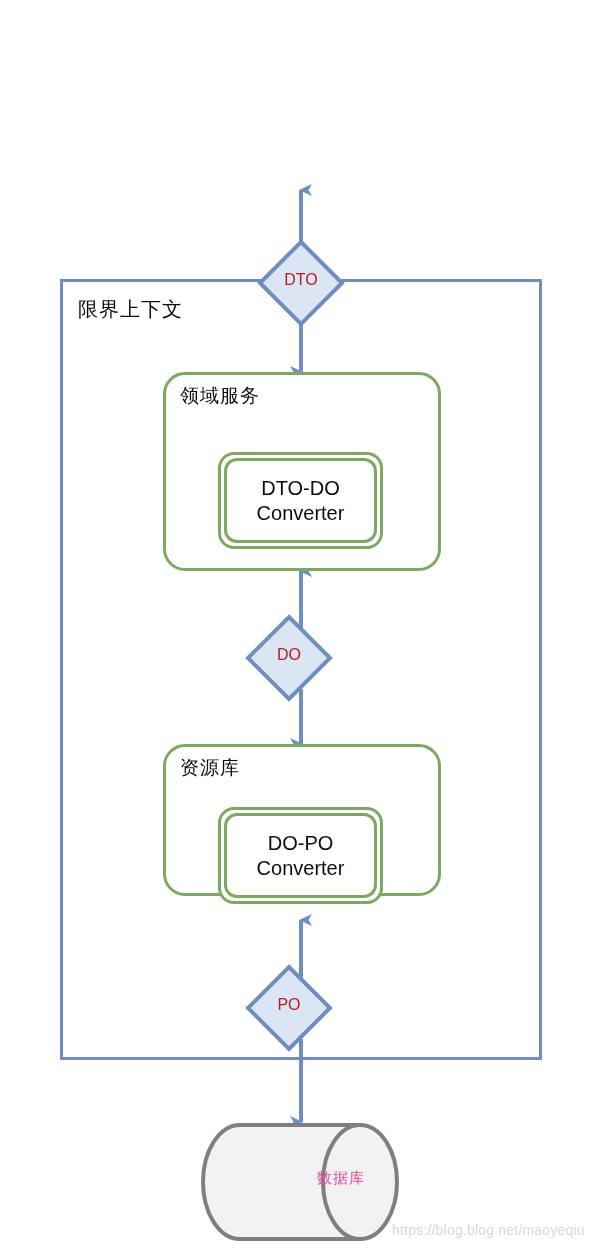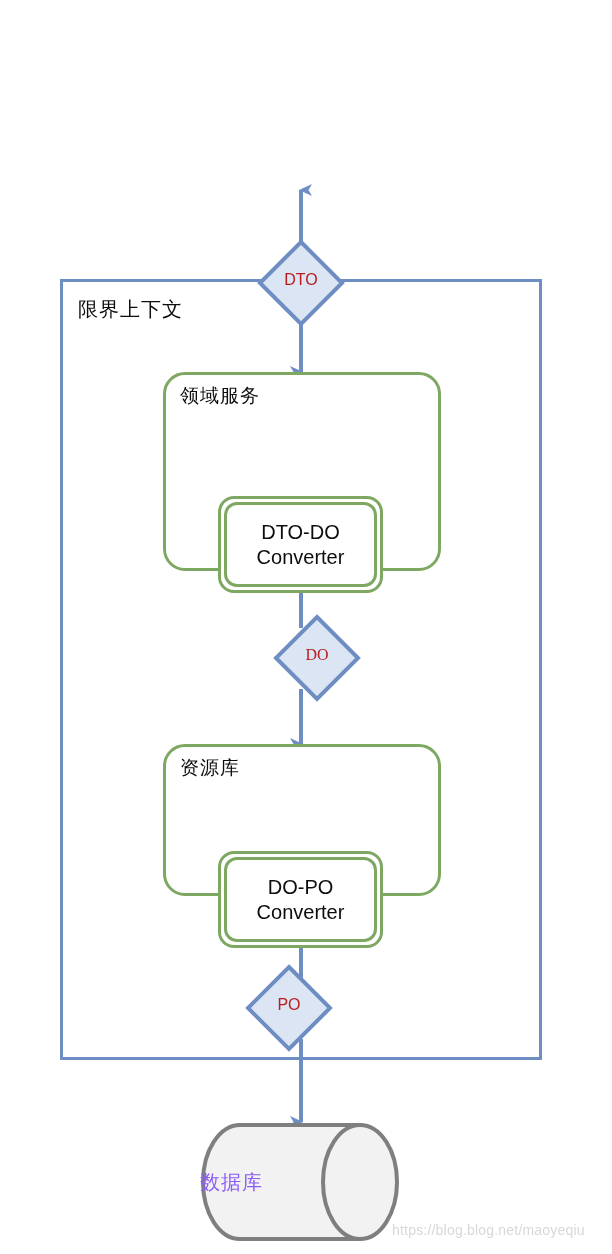--- a/index.html
+++ b/index.html
@@ -59,21 +59,20 @@
     white-space: nowrap;
   }
 
   
   .conv-outer {
     border: 3px solid #7ea862;
     border-radius: 16px;
     background: #ffffff;
     box-sizing: border-box;
     padding: 3px;
-    margin-top: 44px;
   }
   .conv-inner {
     width: 100%;
     height: 100%;
     border: 3px solid #7ea862;
     border-radius: 13px;
     background: #ffffff;
     box-sizing: border-box;
     display: flex;
     align-items: center;
@@ -103,23 +102,23 @@
     left: 0; top: 0;
     width: 612px;
     height: 1254px;
     pointer-events: none;
   }
 
   
   .db-label {
     position: absolute;
     left: 0; right: 0;
-    text-align: left;
-    font-size: 20px;
-    color: #8b5cf6;
+    text-align: right;
+    font-size: 15px;
+    color: #ec4899;
     letter-spacing: 1px;
   }
 
   
   .watermark {
     position: absolute;
     font-size: 14px;
     color: #d8d8d8;
     white-space: nowrap;
     letter-spacing: 0.2px;
@@ -181,21 +180,21 @@
     </div>
   </div>
 
   <div class="diamond-wrap" style="left:256px; top:238px; width:90px; height:90px;">
     <svg class="diamond-svg" width="90" height="90" viewBox="0 0 90 90" xmlns="http://www.w3.org/2000/svg">
       <polygon points="45,4 86,45 45,86 4,45" fill="#dce5f4" stroke="#6e8ec3" stroke-width="4"></polygon>
     </svg>
     <span class="diamond-label" style="top:33px;">DTO</span>
   </div>
 
-  <div class="diamond-wrap" style="left:272px; top:613px; width:90px; height:90px;font-family:Liberation Serif, serif;">
+  <div class="diamond-wrap" style="left:244px; top:613px; width:90px; height:90px;">
     <svg class="diamond-svg" width="90" height="90" viewBox="0 0 90 90" xmlns="http://www.w3.org/2000/svg">
       <polygon points="45,4 86,45 45,86 4,45" fill="#dce5f4" stroke="#6e8ec3" stroke-width="4"></polygon>
     </svg>
     <span class="diamond-label" style="top:33px;">DO</span>
   </div>
 
   <div class="diamond-wrap" style="left:244px; top:963px; width:90px; height:90px;">
     <svg class="diamond-svg" width="90" height="90" viewBox="0 0 90 90" xmlns="http://www.w3.org/2000/svg">
       <polygon points="45,4 86,45 45,86 4,45" fill="#dce5f4" stroke="#6e8ec3" stroke-width="4"></polygon>
     </svg>

